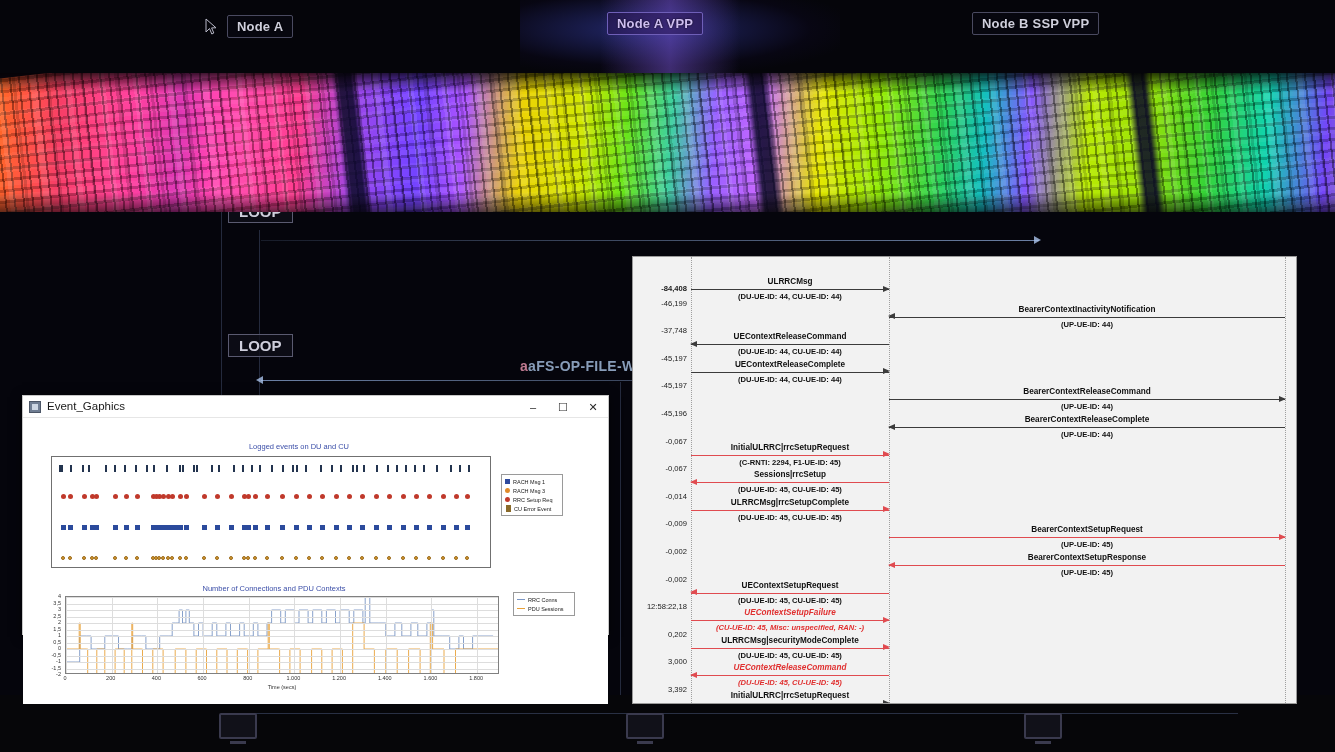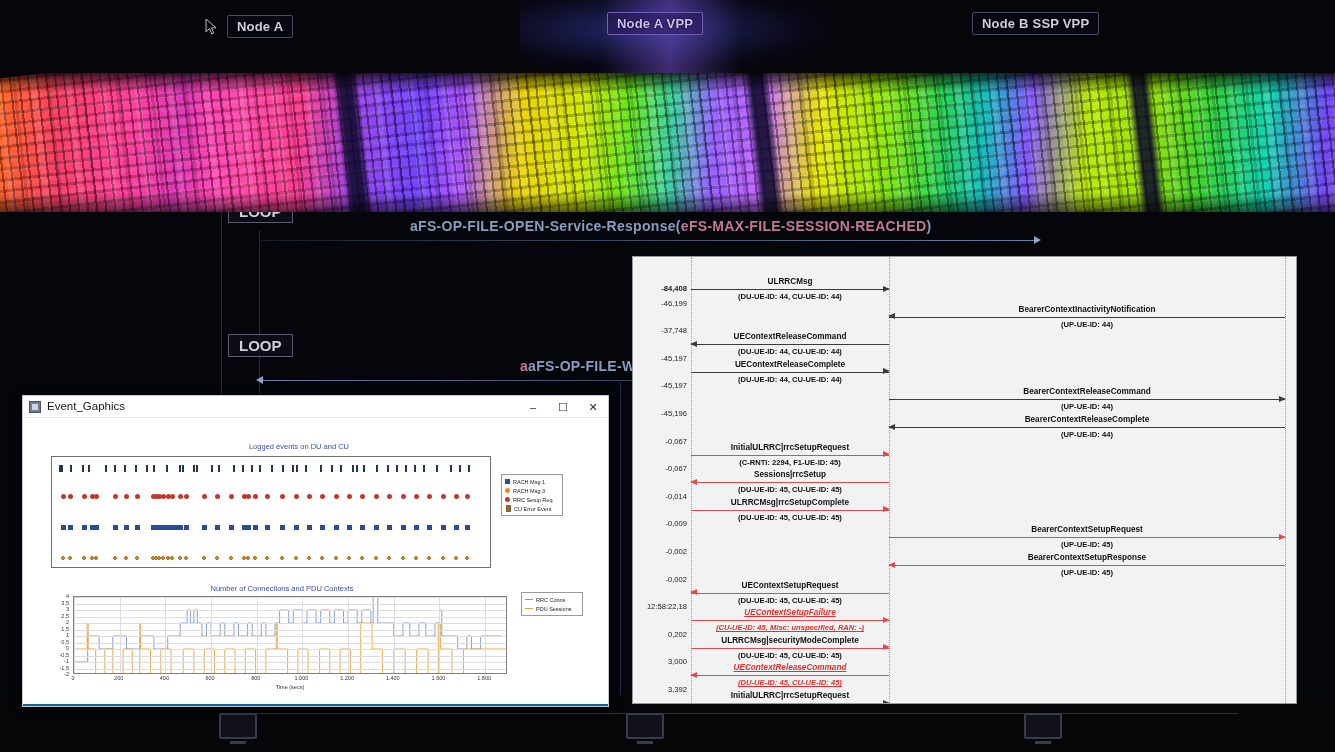--- a/index.html
+++ b/index.html
@@ -101,21 +101,21 @@
   #bg-seq .hostrow { position: absolute; left: 0; bottom: 0; width: 1335px; height: 57px; background: #060609; }
   #bg-seq .host-icon {
     position: absolute; width: 38px; height: 26px; border: 2px solid #3a3a4e;
     border-radius: 2px; background: #111119;
   }
   #bg-seq .host-icon::after { content:""; position:absolute; left: 9px; top: 26px; width: 16px; height: 3px; background:#3a3a4e; }
   #bg-seq .hostline { position: absolute; height: 1px; background: rgba(110,130,180,.35); }
 
   
   #evt-window {
-    position: absolute; left: 22px; top: 395px; width: 587px; height: 312px;
+    position: absolute; left: 22px; top: 395px; width: 587px; height: 240px;
     background: #0369a1; border: 1px solid #c8c8c8; box-shadow: 0 2px 10px rgba(0,0,0,.6);
   }
   #evt-titlebar { position: relative; height: 22px; background: #ffffff; border-bottom: 1px solid #e6e6e6; }
   #evt-appicon { position: absolute; left: 6px; top: 5px; width: 12px; height: 12px;
     background: #6f7d92; border: 1px solid #4b5566; }
   #evt-appicon::after { content:""; position:absolute; left:2px; top:2px; width:6px; height:6px; background:#cdd6e3; }
   #evt-title { position: absolute; left: 24px; top: 4px; font-size: 11.5px; color: #1a1a1a; }
   .winbtn { position: absolute; top: 0; width: 30px; height: 22px; color: #2b2b2b; font-size: 11px;
     display: flex; align-items: center; justify-content: center; }
   #btn-min { right: 60px; } #btn-max { right: 30px; } #btn-close { right: 0; }
@@ -139,21 +139,21 @@
   .sw.c-red { background: #c0392b; border-radius: 50%; }
   .sw.bar { background: #8a6a2a; width: 3px; height: 7px; margin-left:1px; }
 
   .dot { position: absolute; }
   .dot.sq { width: 5px; height: 5px; background: #2b4a9c; }
   .dot.cir-red { width: 5px; height: 5px; border-radius: 50%; background: #c0392b; }
   .dot.cir-or { width: 4px; height: 4px; border-radius: 50%; background: #d79a33; border:1px solid #9a6a1a;}
   .dot.tick { width: 2px; height: 7px; background: #23344f; }
 
   
-  #line-wrap { position: absolute; left: 14px; top: 166px; width: 560px; height: 115px; text-decoration: underline; }
+  #line-wrap { position: absolute; left: 6px; top: 166px; width: 560px; height: 115px; text-decoration: underline; }
   #line-plot { position: absolute; left: 36px; top: 12px; width: 434px; height: 78px;
     border: 1px solid #808080; background: #fff; overflow: hidden; }
   #line-plot .grid-h { position: absolute; left: 0; width: 100%; height: 1px; background: #dddddd; }
   #line-plot .grid-v { position: absolute; top: 0; height: 100%; width: 1px; background: #dddddd; }
   #line-ylabels { position: absolute; left: 0; top: 6px; width: 34px; height: 90px; }
   #line-ylabels div { position: absolute; right: 2px; font-size: 5.5px; color: #333; }
   #line-xlabels { position: absolute; left: 36px; top: 91px; width: 434px; height: 12px; }
   #line-xlabels div { position: absolute; font-size: 5.5px; color: #333; transform: translateX(-50%); }
   #line-xtitle { position: absolute; left: 36px; top: 100px; width: 434px; text-align: center; font-size: 5.5px; color: #333; }
   #line-legend { position: absolute; left: 484px; top: 8px; width: 62px; border: 1px solid #9a9a9a; background: #fff; padding: 2px 3px; }
@@ -172,42 +172,41 @@
   #ll-1 { left: 58px; } #ll-2 { left: 256px; } #ll-3 { left: 652px; }
 
   .msg { position: absolute; }
   .msg .label { position: absolute; width: 100%; text-align: center; top: -12px;
     font-size: 8.2px; font-weight: bold; color: #101010; white-space: nowrap; }
   .msg .sub { position: absolute; width: 100%; text-align: center; top: 3px;
     font-size: 7.6px; font-weight: bold; color: #101010; white-space: nowrap; }
   .msg .line { position: absolute; left: 0; top: 0; height: 1px; width: 100%; background: #3b3b3b; }
   .msg.red .line { background: #e04b50; }
   .msg.red .label, .msg.red .sub { color: #101010; }
-  .msg.err .label, .msg.err .sub { color: #e03030; font-style: italic; text-decoration: underline; }
+  .msg.err .label, .msg.err .sub { color: #e03030; font-style: italic; }
   .msg .head { position: absolute; top: -3.5px; width: 0; height: 0;
     border-top: 3.5px solid transparent; border-bottom: 3.5px solid transparent; }
   .msg .head.r { right: -1px; border-left: 7px solid #3b3b3b; }
   .msg .head.l { left: -1px; border-right: 7px solid #3b3b3b; }
   .msg.red .head.r { border-left-color: #e04b50; }
   .msg.red .head.l { border-right-color: #e04b50; }
 
   .ts { position: absolute; font-size: 7.6px; color: #1a1a1a; text-align: right; width: 52px; left: 2px; }
 </style>
 </head>
 <body>
 
 <div id="root">
 
   <div id="bg-seq">
     <div class="vline" style="left:221px; top:0; height:490px;"></div>
     <div class="vline" style="left:259px; top:18px; height:460px;"></div>
 
     <div class="loop-box" style="left:228px; top:-12px;">LOOP</div>
 
-    <div class="bgmsg" style="left:410px; top:6px;"><span>aFS-OP-FILE-OPEN-Service-Response(</span><span class="hl">eFS-MAX-FILE-SESSION-REACHED</span><span>)</span></div>
     <div class="bgarrow" style="left:261px; top:28px; width:778px;"></div>
     <div class="arrowhead right" style="left:1034px; top:24px;"></div>
 
     <div class="loop-box" style="left:228px; top:122px;">LOOP</div>
     <div class="bgmsg" style="left:520px; top:146px;"><span class="hl">a</span><span>aFS-OP-FILE-WRITE-Service-Request(</span></div>
     <div class="bgarrow rev" style="left:261px; top:168px; width:640px;"></div>
     <div class="arrowhead left" style="left:256px; top:164px;"></div>
 
     <div class="vline" style="left:620px; top:170px; height:330px;"></div>
 

